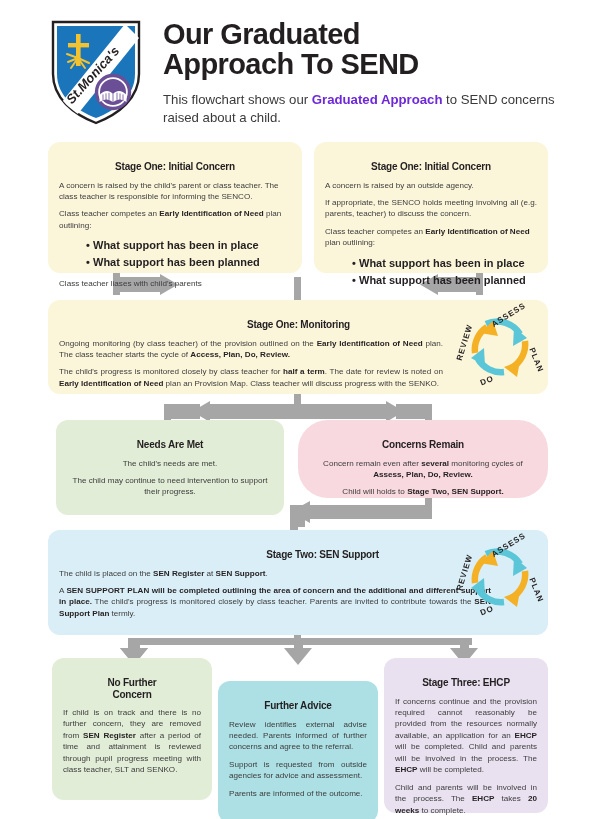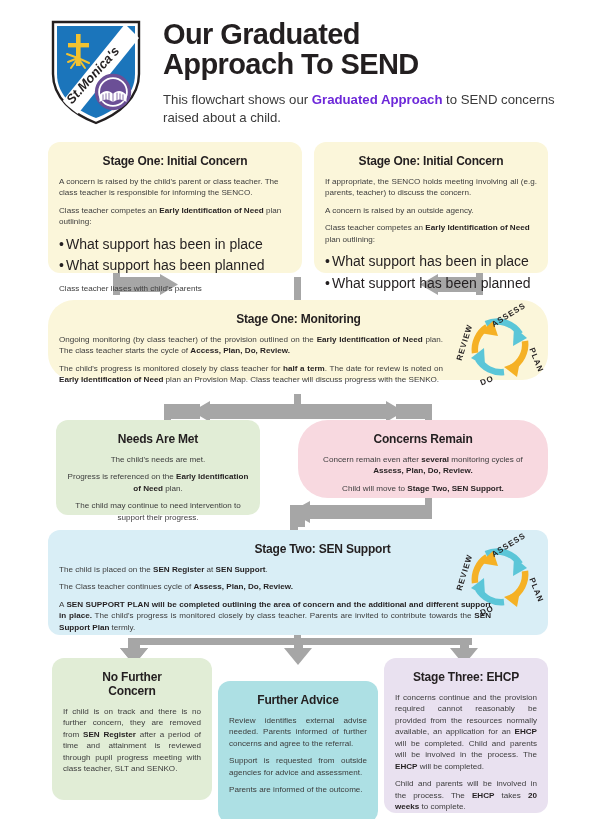--- a/index.html
+++ b/index.html
@@ -26,50 +26,50 @@
     font-weight:400;
   }
   .subtitle b{font-weight:bold;color:#6d28d9;}
 
   
   .box{
     position:absolute;border-radius:12px;box-sizing:border-box;
     padding:9px 11px 10px 11px;
   }
   .box h3{
-    margin:4px 0 7px 0;text-align:center;font-size:12px;font-weight:bold;
+    margin:10px 0 7px 0;text-align:center;font-size:10px;font-weight:bold;
     color:#231f20;letter-spacing:-0.2px;line-height:1.15;
   }
   .box p{
     margin:0 0 6px 0;font-size:8.1px;line-height:1.42;color:#3c3c3c;
   }
   .box p:last-child{margin-bottom:0;}
   .box p b{font-weight:bold;color:#231f20;}
   .box ul{margin:0 0 6px 0;padding:0;list-style:none;}
   .box ul li{
-    font-size:14px;line-height:1.55;font-weight:normal;color:#231f20;
-    padding-left:7px;position:relative;
+    font-size:11px;line-height:1.55;font-weight:bold;color:#231f20;
+    padding-left:7px;position:relative;margin-left:27px;
   }
   .box ul li:before{content:"\2022";position:absolute;left:0;top:0;}
   .just p{text-align:justify;}
   .ctr p{text-align:center;}
 
   
   .c-cream{background:#fbf6da;}
   .c-green{background:#e1edd6;}
   .c-pink {background:#f8d9e0;border-radius:30px;}
   .c-blue {background:#d9eef6;}
   .c-teal {background:#ade0e4;}
   .c-purp {background:#e9e1f0;}
 
   
   #box-stage1a{left:48px;top:142px;width:254px;height:131px;}
   #box-stage1b{left:314px;top:142px;width:234px;height:131px;}
-  #box-monitor{left:48px;top:300px;width:500px;height:80px;border-radius:26px;}
-  #box-needsmet{left:56px;top:420px;width:204px;height:95px;}
+  #box-monitor{left:48px;top:300px;width:500px;height:94px;}
+  #box-needsmet{left:56px;top:420px;width:228px;height:95px;}
   #box-concerns{left:298px;top:420px;width:250px;height:78px;}
   #box-stage2{left:48px;top:530px;width:500px;height:105px;}
   #box-nofurther{left:52px;top:658px;width:160px;height:142px;}
   #box-advice{left:218px;top:681px;width:160px;height:142px;}
   #box-ehcp{left:384px;top:658px;width:164px;height:155px;}
 
   #box-monitor{padding-right:105px;}
   #box-stage2 {padding-right:57px;}
 
   
@@ -196,22 +196,22 @@
     <p><span>Class teacher competes an </span><b>Early Identification of Need</b><span> plan outlining:</span></p>
     <ul>
       <li>What support has been in place</li>
       <li>What support has been planned</li>
     </ul>
     <p>Class teacher liases with child's parents</p>
   </div>
 
   <div class="box c-cream just" id="box-stage1b">
     <h3>Stage One: Initial Concern</h3>
+    <p style="text-align:left;">A concern is raised by an outside agency.</p>
     <p>If appropriate, the SENCO holds meeting involving all (e.g. parents, teacher) to discuss the concern.</p>
-    <p style="text-align:left;">A concern is raised by an outside agency.</p>
     <p style="text-align:left;"><span>Class teacher competes an </span><b>Early Identification of Need</b><span> plan outlining:</span></p>
     <ul>
       <li>What support has been in place</li>
       <li>What support has been planned</li>
     </ul>
   </div>
 
   <div class="box c-cream just" id="box-monitor">
     <h3 style="margin-right:-95px;">Stage One: Monitoring</h3>
     <p><span>Ongoing monitoring (by class teacher) of the provision outlined on the </span><b>Early Identification of Need</b><span> plan. The class teacher starts the cycle of </span><b>Access, Plan, Do, Review.</b></p>
@@ -246,34 +246,32 @@
         <text x="34" y="14" transform="rotate(68 34 14)" text-anchor="middle" font-size="8" font-weight="bold" fill="#231f20" letter-spacing="1">PLAN</text>
         <text x="-12" y="36" transform="rotate(-22 -12 36)" text-anchor="middle" font-size="8" font-weight="bold" fill="#231f20" letter-spacing="1">DO</text>
         <text x="-33" y="-4" transform="rotate(-73 -33 -4)" text-anchor="middle" font-size="8" font-weight="bold" fill="#231f20" letter-spacing="1">REVIEW</text>
       </g>
     </svg>
   </div>
 
   <div class="box c-green ctr" id="box-needsmet">
     <h3>Needs Are Met</h3>
     <p>The child's needs are met.</p>
-    <p><span>Progress is referenced on the </span><b>Early Identification of Need</b><span> plan.</span></p>
     <p>The child may continue to need intervention to support their progress.</p>
   </div>
 
   <div class="box c-pink ctr" id="box-concerns">
     <h3>Concerns Remain</h3>
     <p><span>Concern remain even after </span><b>several</b><span> monitoring cycles of </span><b>Assess, Plan, Do, Review.</b></p>
-    <p><span>Child will move to </span><b>Stage Two, SEN Support.</b></p>
+    <p><span>Child will holds to </span><b>Stage Two, SEN Support.</b></p>
   </div>
 
   <div class="box c-blue just" id="box-stage2">
     <h3 style="margin-right:-95px;">Stage Two: SEN Support</h3>
     <p style="text-align:left;"><span>The child is placed on the </span><b>SEN Register</b><span> at </span><b>SEN Support</b><span>.</span></p>
-    <p style="text-align:left;"><span>The Class teacher continues cycle of </span><b>Assess, Plan, Do, Review.</b></p>
     <p><span>A </span><b>SEN SUPPORT PLAN will be completed outlining the area of concern and the additional and different support in place.</b><span> The child's progress is monitored closely by class teacher. Parents are invited to contribute towards the </span><b>SEN Support Plan</b><span> termly.</span></p>
   </div>
 
   <div class="cycle" id="cycle-2">
     <svg width="96" height="92" viewBox="0 0 96 92">
       <g transform="translate(48,46)">
         <g fill="none">
           <path d="M-14 -23 A 27 27 0 0 1 20 -13" stroke="#5bc6d8" stroke-width="6.5"></path>
           <path d="M14 -20 L27 -9 L13 -1 Z" fill="#5bc6d8"></path>
         </g>

